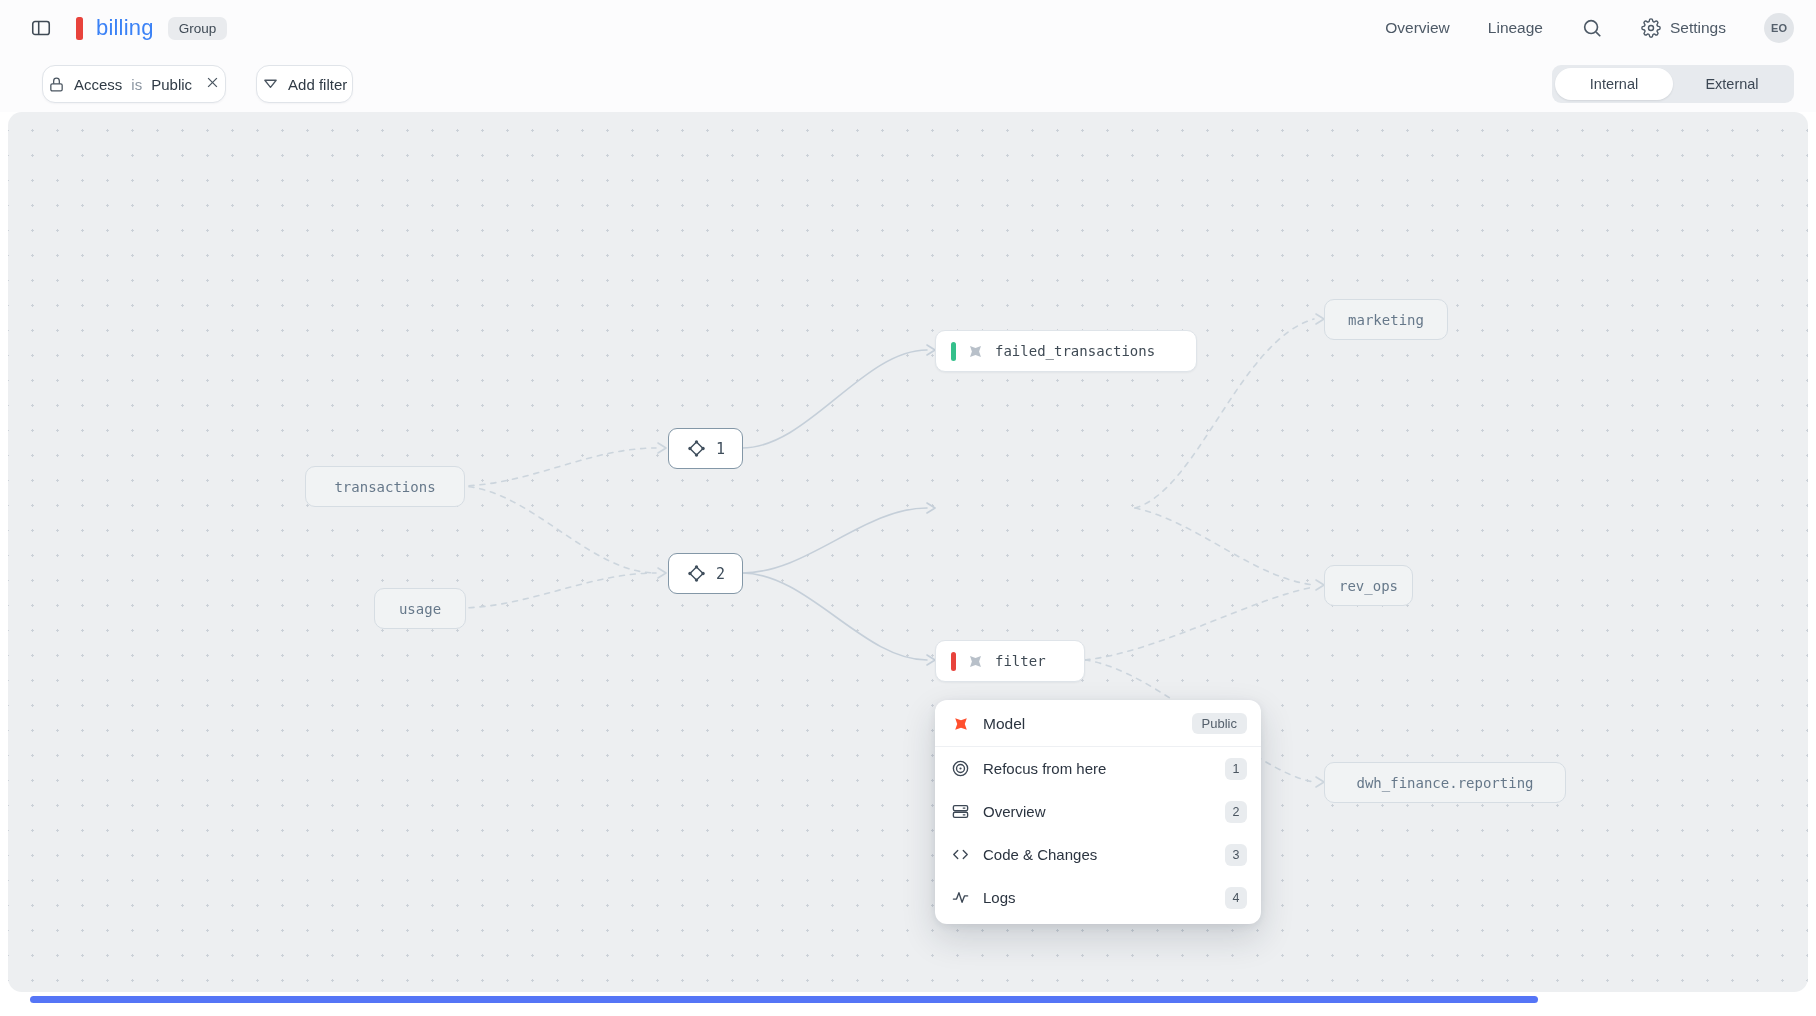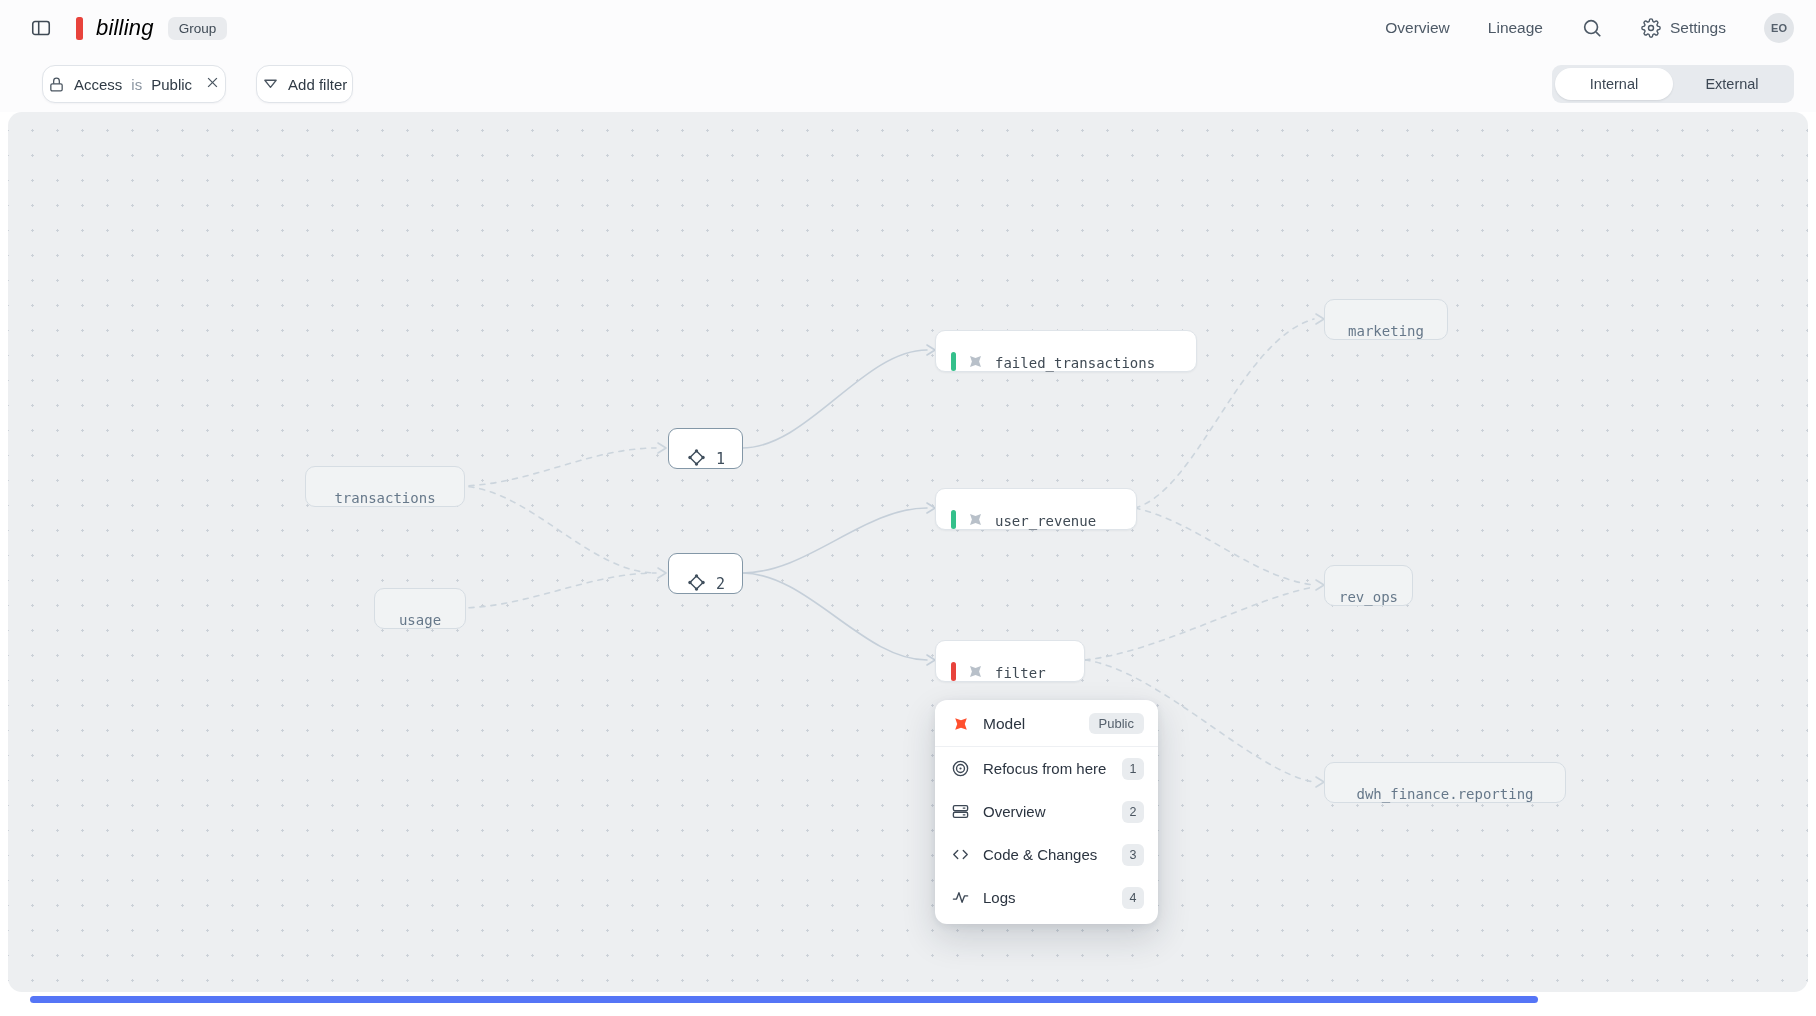--- a/index.html
+++ b/index.html
@@ -5,21 +5,21 @@
   * { margin:0; padding:0; box-sizing:border-box; }
   html,body { width:1816px; height:1016px; background:#ffffff; overflow:hidden;
               font-family:"Liberation Sans", sans-serif; }
   .mono { font-family:"DejaVu Sans Mono", monospace; }
 
   
   .topbar { position:absolute; left:0; top:0; width:1816px; height:56px;
             background:#fcfcfd; display:flex; align-items:center; padding:0 22px 0 30px; }
   .panel-toggle { width:24px; height:24px; color:#3f4a55; cursor:pointer; display:flex; align-items:center; }
   .title-accent { width:7px; height:23px; border-radius:2.5px; background:#e8433c; margin-left:22px; }
-  .app-title { font-size:22px; color:#000000; font-weight:500; margin-left:13px; letter-spacing:.2px;font-style:italic; }
+  .app-title { font-size:22px; color:#3b82f6; font-weight:500; margin-left:13px; letter-spacing:.2px; }
   .group-badge { margin-left:14px; background:#e9ebee; color:#3f4a55; font-size:13.5px;
                  padding:4px 11px; border-radius:7px; }
   .topbar-right { margin-left:auto; display:flex; align-items:center; gap:38px; color:#4d5966; font-size:15.5px; }
   .nav-link { cursor:pointer; }
   .icon-btn { width:22px; height:22px; color:#4d5966; cursor:pointer; }
   .settings-btn { display:flex; align-items:center; gap:9px; cursor:pointer;justify-content:space-between; }
   .avatar { width:30px; height:30px; border-radius:50%; background:#e2e5e9; color:#55606c;
             font-size:11px; font-weight:600; display:flex; align-items:center; justify-content:center; }
 
   
@@ -37,33 +37,33 @@
          font-size:14.5px; color:#3c4754; border-radius:16px; cursor:pointer; }
   .seg.selected { background:#ffffff; box-shadow:0 1px 2px rgba(25,35,50,.10); }
 
   
   .canvas { position:absolute; left:8px; top:112px; width:1800px; height:880px;
             background:#edeff1; border-radius:14px;
             background-image:radial-gradient(circle, #cbd1d8 1.3px, transparent 1.4px);
             background-size:25px 25px; background-position:12px 6px; }
   .edges { position:absolute; left:0; top:0; width:1800px; height:880px; }
 
-  .gnode { position:absolute; display:flex; align-items:flex-end; justify-content:center;
+  .gnode { position:absolute; display:flex; align-items:center; justify-content:center;
            border-radius:10px; white-space:nowrap; }
   .gnode.external { background:#f1f3f4; border:1.5px solid #d6dde3; color:#66788a; font-size:14px; }
   .gnode.group { background:#ffffff; border:1.5px solid #8397a7; border-radius:9px; color:#3f4e5c;
                  font-size:15px; gap:9px; cursor:pointer; }
   .gnode.model { background:#ffffff; border:1px solid #dfe4e9; color:#3f4a54; font-size:14px;
                  gap:10px; justify-content:flex-start; padding:0 15px;
                  box-shadow:0 1px 2px rgba(25,35,50,.05); cursor:pointer; }
   .status-bar { width:5px; height:19px; border-radius:3px; }
   .dbt-gray { color:#b8c0c9; }
 
   
-  .ctx-menu { position:absolute; left:935px; top:700px; width:223px; background:#ffffff;
+  .ctx-menu { position:absolute; left:935px; top:700px; width:326px; background:#ffffff;
               border-radius:12px; box-shadow:0 14px 34px rgba(25,35,55,.16), 0 2px 8px rgba(25,35,55,.08);
               padding-bottom:5px; }
   .ctx-header { display:flex; align-items:center; gap:12px; padding:13px 14px 12px 16px;
                 border-bottom:1px solid #eef0f3; }
   .ctx-header .type { font-size:15.5px; color:#2b3440; font-weight:500; }
   .ctx-badge { margin-left:auto; background:#e9ecef; color:#55606c; font-size:13px;
                padding:3px 10px; border-radius:6px; }
   .ctx-item { display:flex; align-items:center; gap:13px; padding:0 14px 0 16px; height:43px;
               cursor:pointer; }
   .ctx-item svg { color:#3c4754; flex:0 0 auto; }
@@ -204,27 +204,20 @@
     <span>2</span>
   </div>
 
   <div class="gnode model mono" style="left:927px; top:218px; width:262px; height:42px;">
     <span class="status-bar" style="background:#34c08b;"></span>
     <svg class="dbt-gray" width="19" height="19" viewBox="0 0 24 24" fill="currentColor">
       <path d="M12 2.2 L15.2 8.8 L21.8 12 L15.2 15.2 L12 21.8 L8.8 15.2 L2.2 12 L8.8 8.8 Z" transform="rotate(45 12 12)"></path>
     </svg>
     <span>failed_transactions</span>
   </div>
-  <div class="gnode model mono" style="left:927px; top:376px; width:202px; height:42px;">
-    <span class="status-bar" style="background:#34c08b;"></span>
-    <svg class="dbt-gray" width="19" height="19" viewBox="0 0 24 24" fill="currentColor">
-      <path d="M12 2.2 L15.2 8.8 L21.8 12 L15.2 15.2 L12 21.8 L8.8 15.2 L2.2 12 L8.8 8.8 Z" transform="rotate(45 12 12)"></path>
-    </svg>
-    <span>user_revenue</span>
-  </div>
   <div class="gnode model mono" style="left:927px; top:528px; width:150px; height:42px;">
     <span class="status-bar" style="background:#e8433c;"></span>
     <svg class="dbt-gray" width="19" height="19" viewBox="0 0 24 24" fill="currentColor">
       <path d="M12 2.2 L15.2 8.8 L21.8 12 L15.2 15.2 L12 21.8 L8.8 15.2 L2.2 12 L8.8 8.8 Z" transform="rotate(45 12 12)"></path>
     </svg>
     <span>filter</span>
   </div>
 </div>
 
 <div class="ctx-menu">

